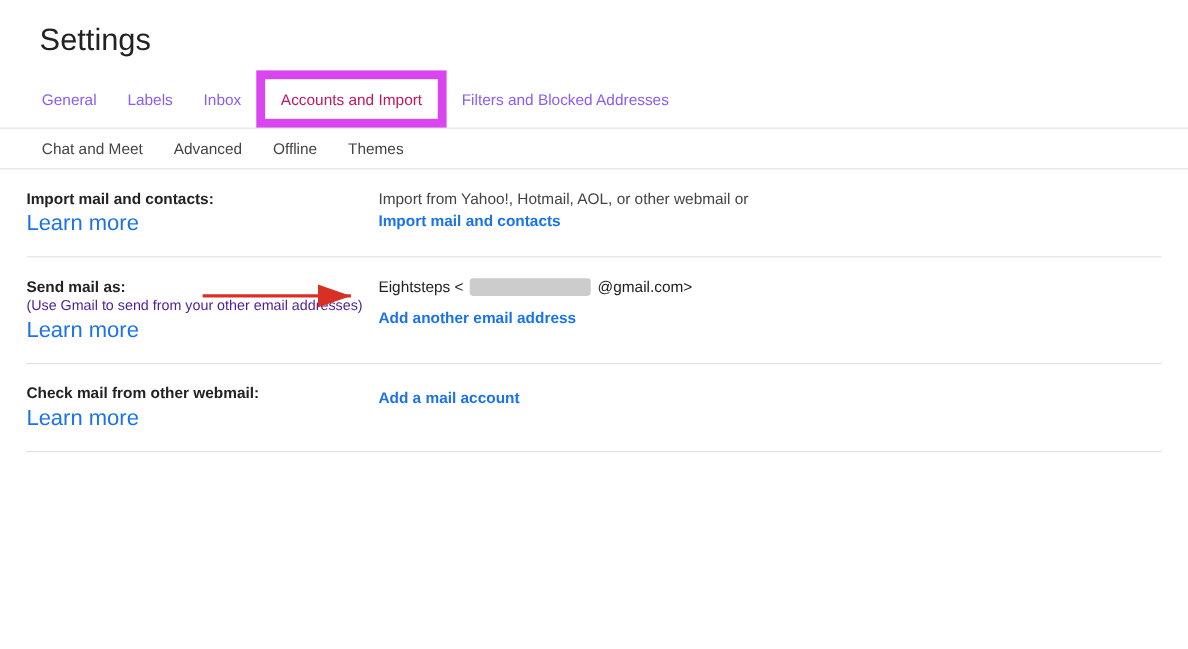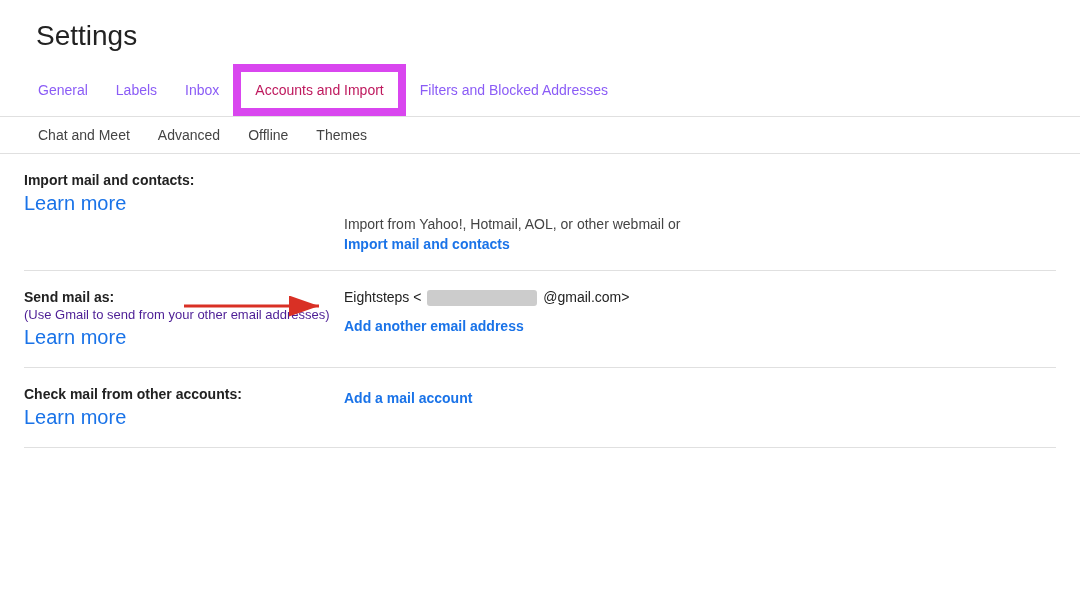--- a/index.html
+++ b/index.html
@@ -109,21 +109,20 @@
       font-size: 14px;
       cursor: pointer;
       display: block;
       margin-top: 4px;
     }
 
     .import-desc {
       font-size: 14px;
       color: #444;
       margin-bottom: 4px;
-      margin-top: 44px;
     }
 
     
     .send-mail-row {
       position: relative;
     }
 
     .send-mail-value {
       flex: 1;
       font-size: 14px;
@@ -218,21 +217,21 @@
           <span>Eightsteps &lt;</span>
           <span class="email-redacted"></span>
           <span>@gmail.com&gt;</span>
         </div>
         <a class="settings-value-link">Add another email address</a>
       </div>
     </div>
 
     <div class="settings-row">
       <div class="settings-label">
-        <div class="settings-label-title">Check mail from other accounts:</div>
+        <div class="settings-label-title">Check mail from other webmail:</div>
         <a class="learn-more-link">Learn more</a>
       </div>
       <div class="settings-value">
         <a class="settings-value-link">Add a mail account</a>
       </div>
     </div>
 
   </div>
 </div>
 

